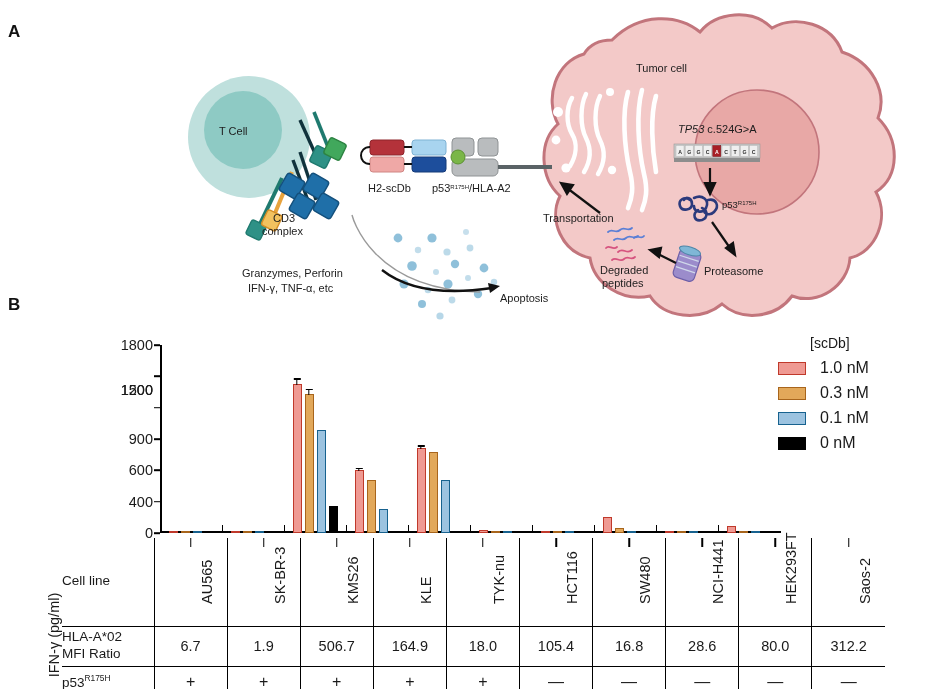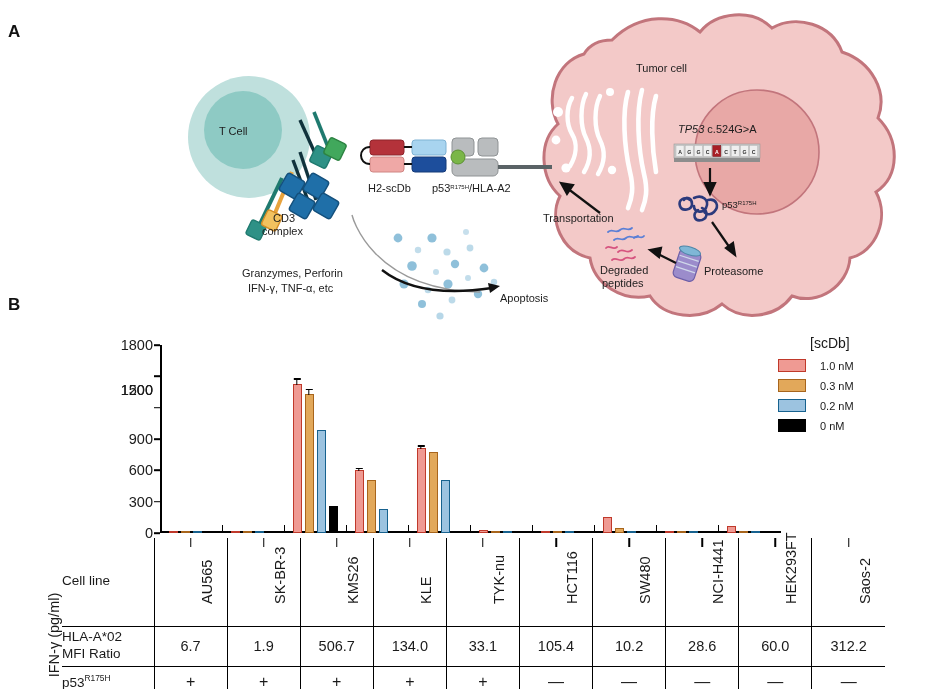--- a/index.html
+++ b/index.html
@@ -58,21 +58,21 @@
   .c-1 { background:#ef9a93; border-color:#c0392b; }
   .c-2 { background:#e2a85a; border-color:#a8651c; }
   .c-3 { background:#9cc3e0; border-color:#17628f; }
   .c-4 { background:#000000; border-color:#000000; }
 
   
   #legend { position:absolute; left:778px; top:10px; width:160px; }
   #legend-title { font-size:14px; margin-bottom:8px; padding-left:32px; }
   .legend-row { display:flex; align-items:center; margin-bottom:7px; }
   .legend-swatch { width:28px; height:13px; border:1.6px solid; margin-right:14px; flex:0 0 auto; }
-  .legend-text { font-size:11px; white-space:nowrap; }
+  .legend-text { font-size:16px; white-space:nowrap; }
 
   
   #tbl { position:absolute; left:62px; top:213px; width:823px; border-collapse:collapse; }
   #tbl td { border:none; padding:0; vertical-align:middle; }
   .rowline-top { border-top:1.4px solid #000 !important; }
   .rowline-bot { border-bottom:1.4px solid #000 !important; }
   .vline { border-left:1.2px solid #000 !important; }
   .rowhead { font-size:13.5px; padding-left:8px; text-align:left; white-space:nowrap; line-height:1.25; }
   .cellline-cell { height:88px; position:relative; }
   .cellline-rot {
@@ -290,21 +290,21 @@
 
   <div id="ylabel">IFN-γ (pg/ml)</div>
 
   <div id="plot-outer">
     <div id="y-axis-line"></div>
     <div id="x-axis-line"></div>
     <div id="yticks">
         <div class="ytick-mark" style="top: 188px;"></div>
         <div class="ytick-label" style="top: 188px;">0</div>
         <div class="ytick-mark" style="top: 156.667px;"></div>
-        <div class="ytick-label" style="top: 156.667px;">300</div>
+        <div class="ytick-label" style="top: 156.667px;">400</div>
         <div class="ytick-mark" style="top: 125.333px;"></div>
         <div class="ytick-label" style="top: 125.333px; margin-left: 40px;">600</div>
         <div class="ytick-mark" style="top: 94px;"></div>
         <div class="ytick-label" style="top: 94px;">900</div>
         <div class="ytick-mark" style="top: 62.6667px;"></div>
         <div class="ytick-label" style="top: 45px;">1200</div>
         <div class="ytick-mark" style="top: 31.3333px;"></div>
         <div class="ytick-label" style="top: 45px;">1500</div>
         <div class="ytick-mark" style="top: 0px;"></div>
         <div class="ytick-label" style="top: 0px;">1800</div>
@@ -486,21 +486,21 @@
         <div class="legend-row">
           <div class="legend-swatch" style="background: rgb(239, 154, 147); border-color: rgb(192, 57, 43);"></div>
           <div class="legend-text">1.0 nM</div>
         </div>
         <div class="legend-row">
           <div class="legend-swatch" style="background: rgb(226, 168, 90); border-color: rgb(168, 101, 28);"></div>
           <div class="legend-text">0.3 nM</div>
         </div>
         <div class="legend-row">
           <div class="legend-swatch" style="background: rgb(156, 195, 224); border-color: rgb(23, 98, 143);"></div>
-          <div class="legend-text">0.2 nM</div>
+          <div class="legend-text">0.1 nM</div>
         </div>
         <div class="legend-row">
           <div class="legend-swatch" style="background: rgb(0, 0, 0); border-color: rgb(0, 0, 0);"></div>
           <div class="legend-text">0 nM</div>
         </div>
       </div>
   </div>
 
   <table id="tbl">
     <tbody>
@@ -549,26 +549,26 @@
           </td>
         </tr>
     <tr>
       <td class="rowhead rowline-top rowline-bot">
         <div>HLA-A*02</div>
         <div>MFI Ratio</div>
       </td>
     <td class="datacell vline rowline-top rowline-bot">6.7</td>
           <td class="datacell vline rowline-top rowline-bot">1.9</td>
           <td class="datacell vline rowline-top rowline-bot">506.7</td>
-          <td class="datacell vline rowline-top rowline-bot">134.0</td>
-          <td class="datacell vline rowline-top rowline-bot">33.1</td>
+          <td class="datacell vline rowline-top rowline-bot">164.9</td>
+          <td class="datacell vline rowline-top rowline-bot">18.0</td>
           <td class="datacell vline rowline-top rowline-bot">105.4</td>
-          <td class="datacell vline rowline-top rowline-bot">10.2</td>
+          <td class="datacell vline rowline-top rowline-bot">16.8</td>
           <td class="datacell vline rowline-top rowline-bot">28.6</td>
-          <td class="datacell vline rowline-top rowline-bot">60.0</td>
+          <td class="datacell vline rowline-top rowline-bot">80.0</td>
           <td class="datacell vline rowline-top rowline-bot">312.2</td>
         </tr>
     <tr>
       <td class="rowhead rowline-bot">
         <span>p53</span><sup>R175H</sup>
       </td>
     <td class="signcell vline rowline-bot">+</td>
           <td class="signcell vline rowline-bot">+</td>
           <td class="signcell vline rowline-bot">+</td>
           <td class="signcell vline rowline-bot">+</td>

